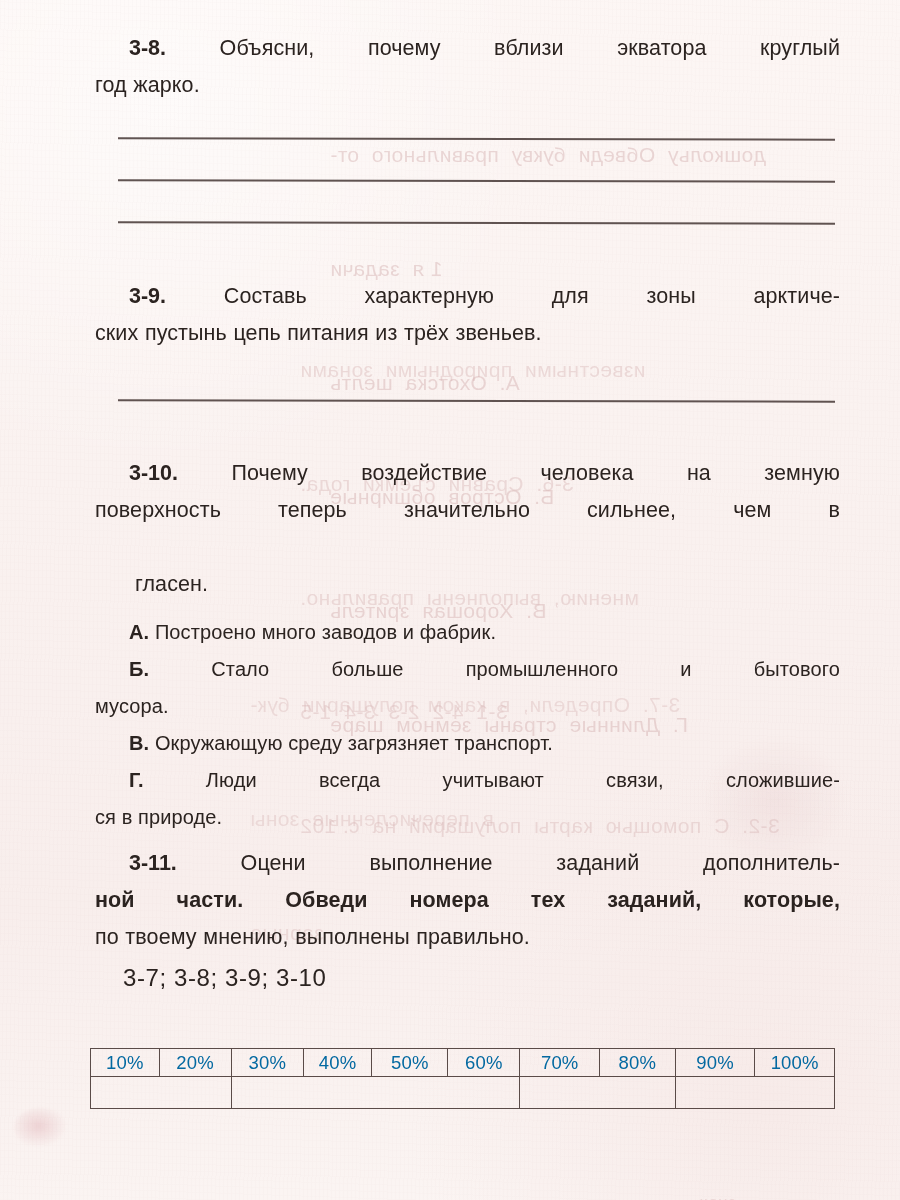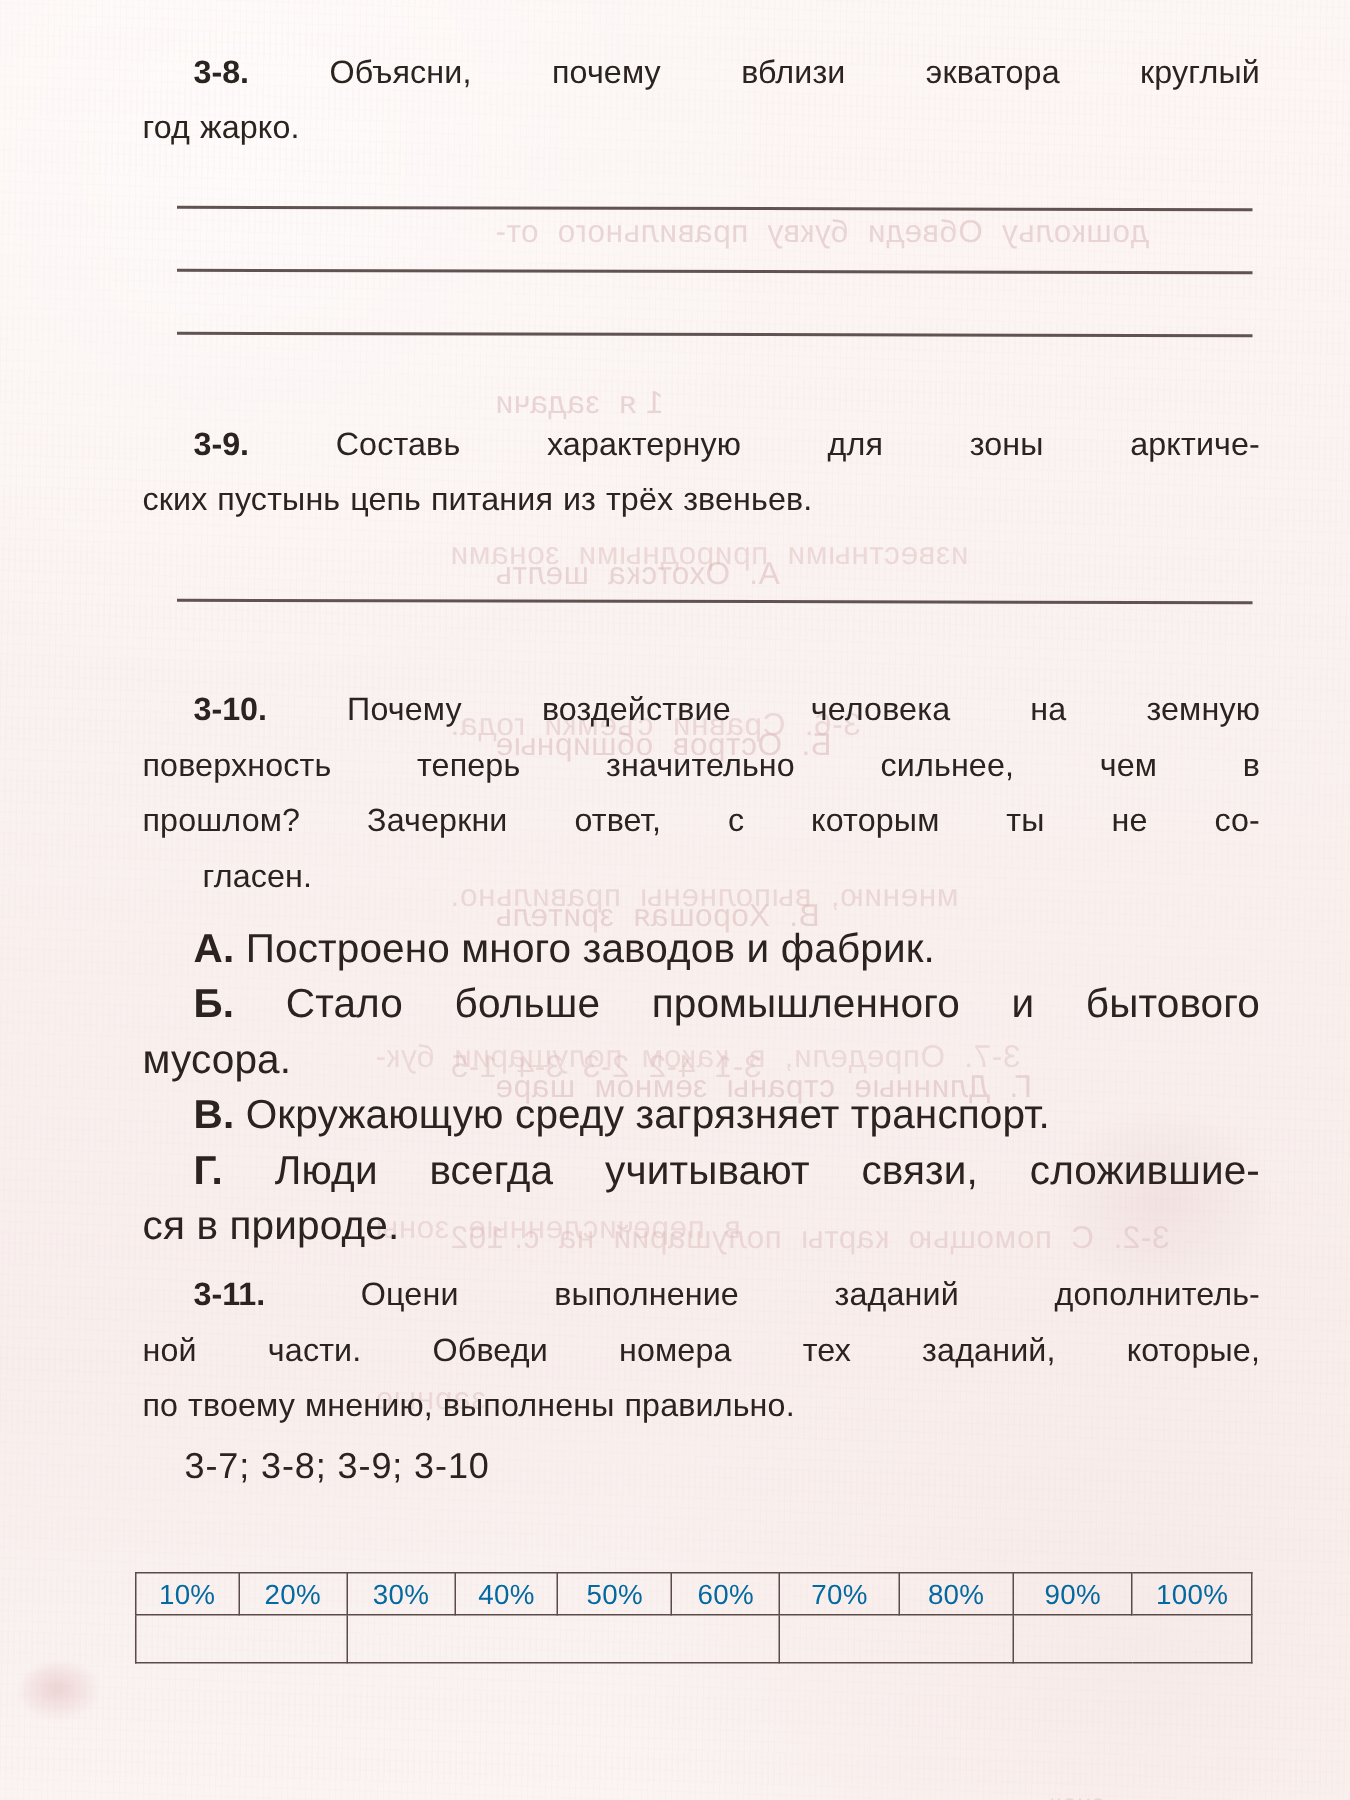--- a/index.html
+++ b/index.html
@@ -105,21 +105,21 @@
     border-top: 2.2px solid #4a3c3a;
     opacity: .88;
   }
   .rule.tilt { transform: rotate(0.12deg); }
 
   
   .opt {
     position: absolute;
     left: 0;
     width: 745px;
-    font-size: 27px;
+    font-size: 20px;
     line-height: 37px;
     text-align: justify;
     text-align-last: left;
     letter-spacing: .1px;
   }
   .opt.justify-all { text-align-last: justify; }
   .opt .letter {
     font-weight: bold;
   }
 
@@ -230,23 +230,20 @@
 
   <div class="rule tilt" style="top:400px;"></div>
 
   <div class="task justify-all" style="top:455px;">
     <span class="indent"></span><span class="num">3-10.</span>
     <span>Почему воздействие человека на земную</span>
   </div>
   <div class="task justify-all" style="top:492px;">
     <span>поверхность теперь значительно сильнее, чем в</span>
   </div>
-  <div class="task justify-all" style="top:529px;">
-    <span>прошлом? Зачеркни ответ, с которым ты не со-</span>
-  </div>
   <div class="task" style="top:566px;margin-left:40px;">
     <span>гласен.</span>
   </div>
 
   <div class="opt" style="top:614px;">
     <span class="indent"></span><span class="letter">А.</span>
     <span>Построено  много  заводов  и  фабрик.</span>
   </div>
 
   <div class="opt justify-all" style="top:651px;">
@@ -267,21 +264,21 @@
     <span>Люди всегда учитывают связи, сложившие-</span>
   </div>
   <div class="opt" style="top:799px;">
     <span>ся в природе.</span>
   </div>
 
   <div class="task justify-all" style="top:845px;">
     <span class="indent"></span><span class="num">3-11.</span>
     <span>Оцени выполнение заданий дополнитель-</span>
   </div>
-  <div class="task justify-all" style="top:882px;">
+  <div class="task justify-all" style="top:882px;font-weight:bold;">
     <span>ной части. Обведи номера тех заданий, которые,</span>
   </div>
   <div class="task" style="top:919px;">
     <span>по твоему мнению, выполнены правильно.</span>
   </div>
 
   <div class="plain-line" style="top:961px;">3-7;  3-8;  3-9;  3-10</div>
 
 
   <table class="grade-table">

